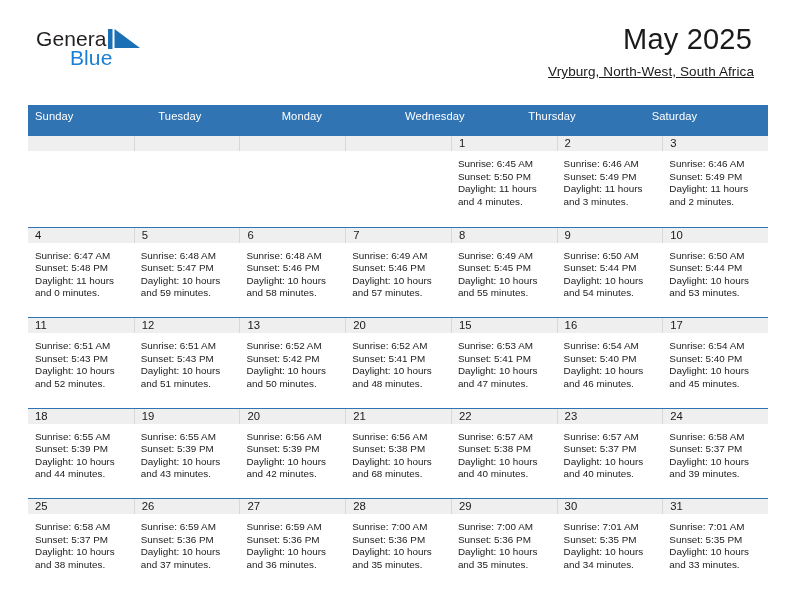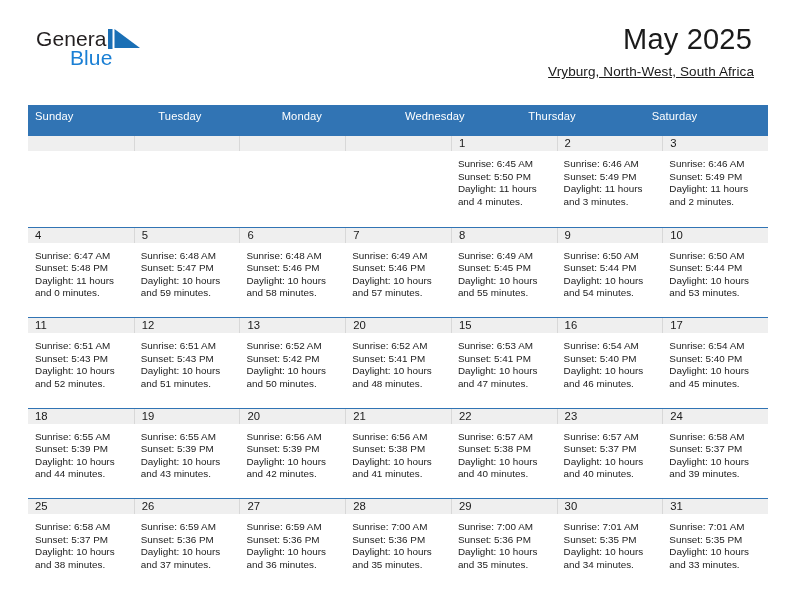--- a/index.html
+++ b/index.html
@@ -444,21 +444,21 @@
             </div>
           </div>
           <div class="day-cell">
             <div class="day-number-band">
               <span class="day-number">21</span>
             </div>
             <div class="day-info">
               <p>Sunrise: 6:56 AM</p>
               <p>Sunset: 5:38 PM</p>
               <p>Daylight: 10 hours</p>
-              <p>and 41 minutes.</p>
+              <p>and 68 minutes.</p>
             </div>
           </div>
           <div class="day-cell">
             <div class="day-number-band">
               <span class="day-number">22</span>
             </div>
             <div class="day-info">
               <p>Sunrise: 6:57 AM</p>
               <p>Sunset: 5:38 PM</p>
               <p>Daylight: 10 hours</p>

